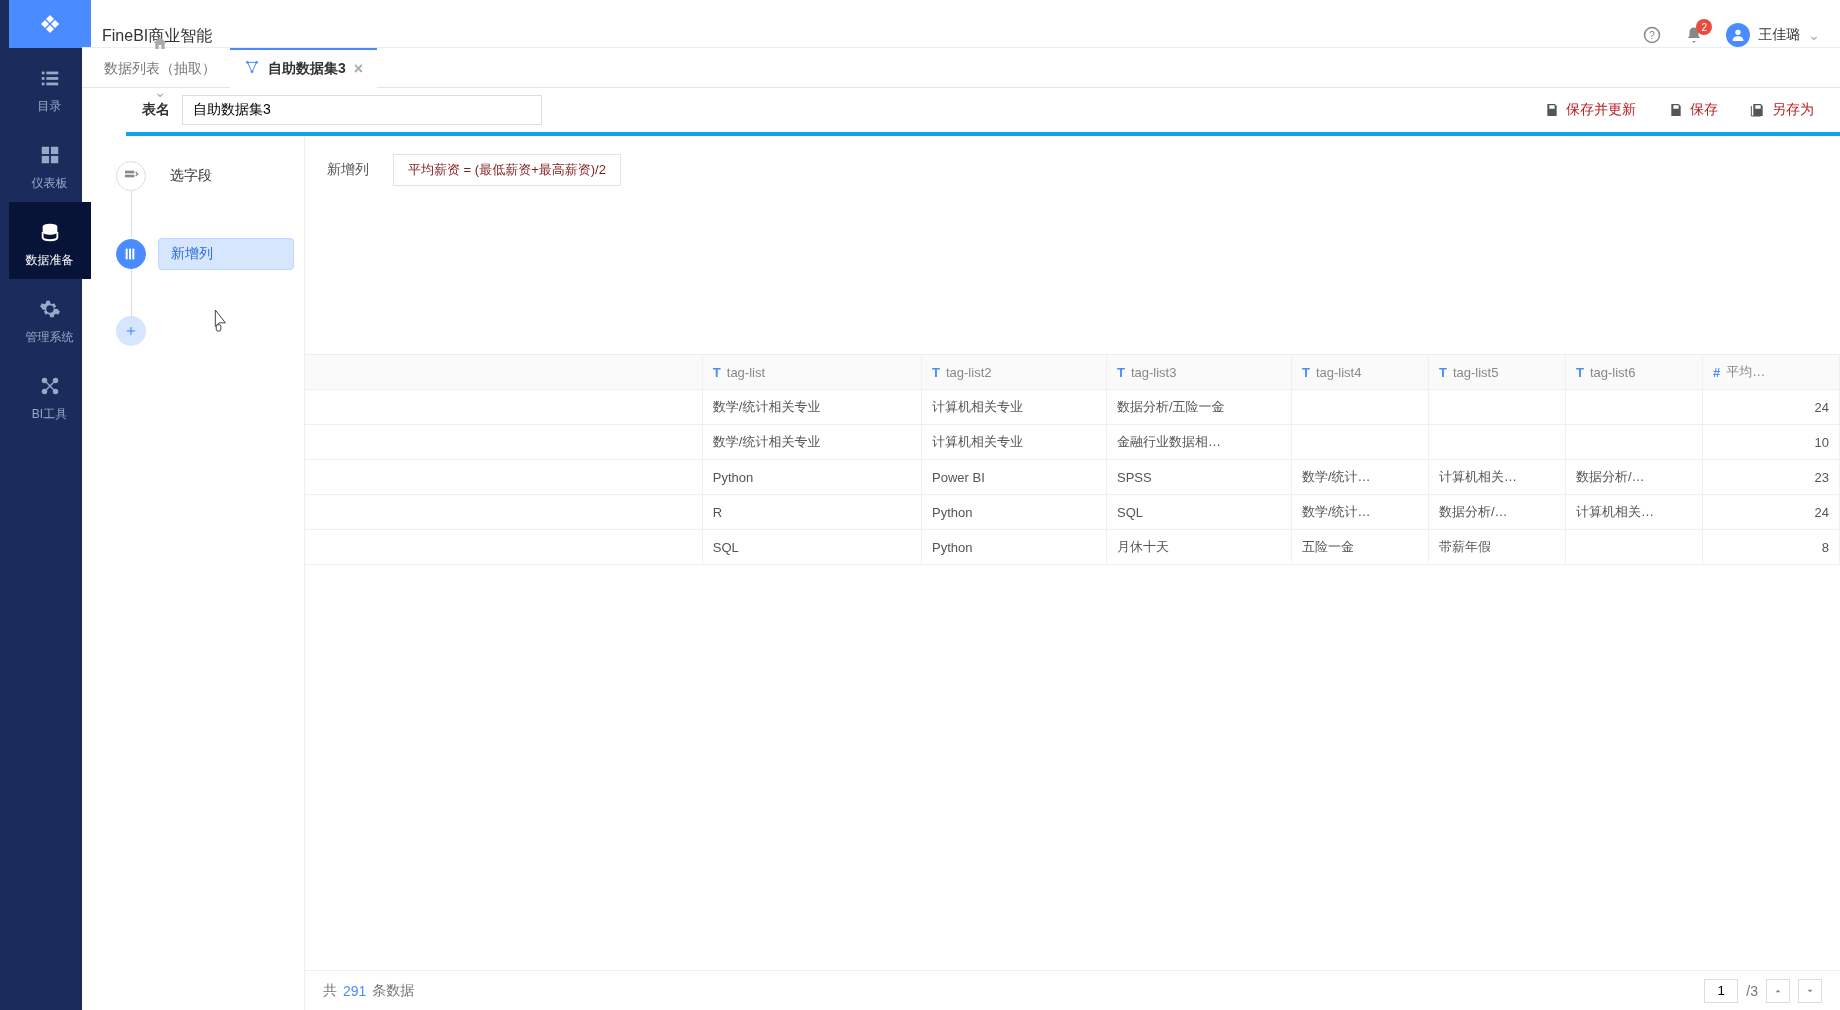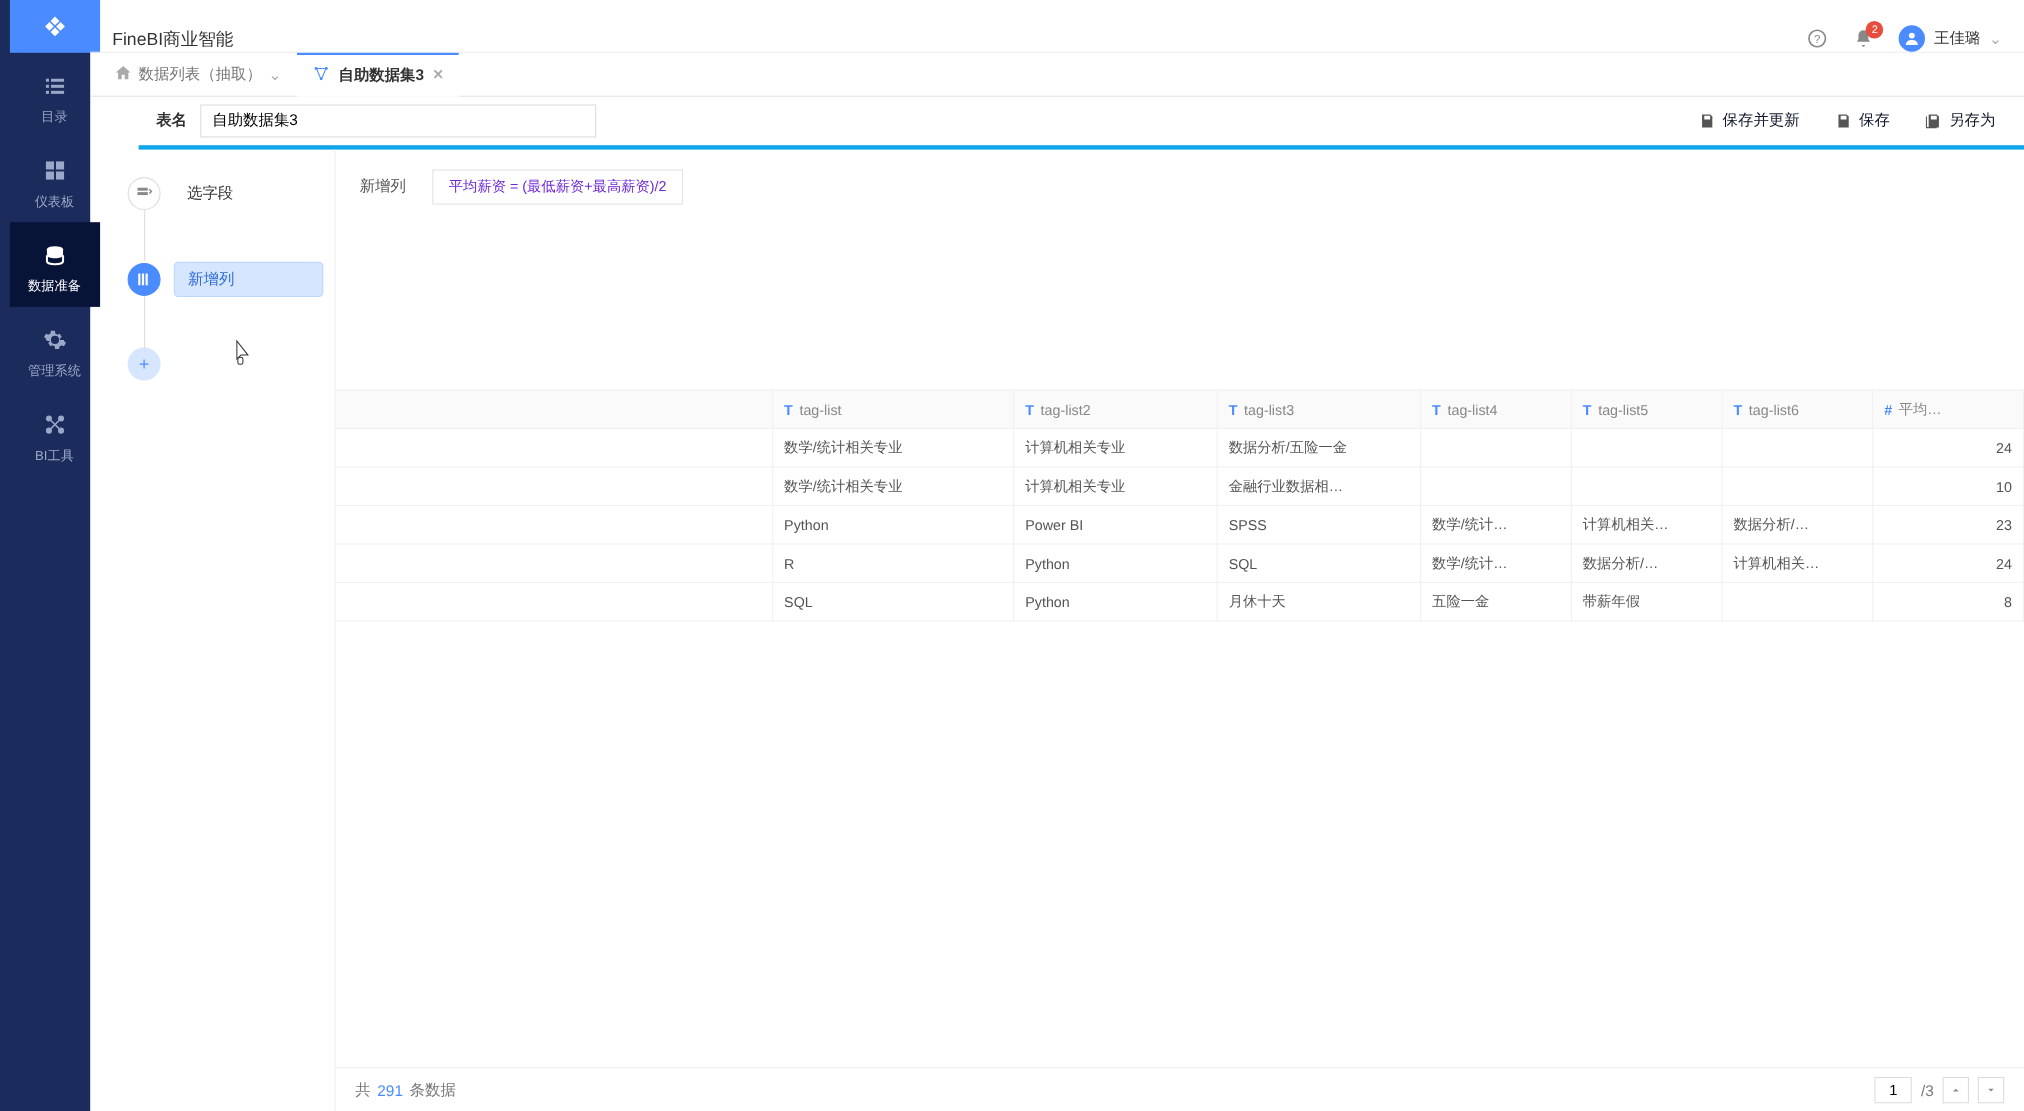--- a/index.html
+++ b/index.html
@@ -22,52 +22,52 @@
 .header { height: 48px; display: flex; align-items: flex-end; padding: 0 20px; border-bottom: 1px solid #eee; }
 .product-title { font-size: 16px; flex: 1; }
 .header-actions { display: flex; align-items: center; gap: 22px; color: #888; }
 .header-icon { width: 20px; height: 20px; display: flex; align-items: center; justify-content: center; cursor: pointer; position: relative; }
 .badge { position: absolute; top: -6px; right: -8px; background: #e74c3c; color: #fff; border-radius: 50%; min-width: 16px; height: 16px; font-size: 10px; display: flex; align-items: center; justify-content: center; padding: 0 2px; }
 .user { display: flex; align-items: center; gap: 8px; cursor: pointer; color: #333; }
 .avatar { width: 24px; height: 24px; border-radius: 50%; background: #4a8cff; display: flex; align-items: center; justify-content: center; }
 
 
 .tabbar { height: 40px; display: flex; align-items: center; padding: 0 16px; border-bottom: 1px solid #e5e5e5; gap: 8px; }
-.crumb { display: flex; align-items: center; gap: 6px; color: #777; padding: 0 6px; cursor: pointer; }
+.crumb { display: flex; align-items: center; gap: 6px; color: #777; padding: 0 6px; cursor: pointer; flex-direction: column; }
 .tab { height: 40px; display: flex; align-items: center; gap: 8px; padding: 0 14px; border-top: 2px solid transparent; color: #333; cursor: pointer; }
 .tab.active { border-top-color: #4a8cff; background: #fff; font-weight: 600; }
 .tab-close { color: #aaa; cursor: pointer; font-size: 16px; }
 .chev { color: #aaa; }
 
 
 .namebar { height: 48px; display: flex; align-items: center; padding: 0 16px; gap: 12px; border-bottom: 4px solid #0ea5e9; margin-left: 44px; }
 .name-label { font-weight: 600; }
 .name-input { width: 360px; height: 30px; border: 1px solid #ddd; padding: 0 10px; font-size: 14px; }
 .spacer { flex: 1; }
-.save-btn { display: flex; align-items: center; gap: 6px; padding: 0 10px; height: 32px; cursor: pointer; color: #0f172a; }
+.save-btn { display: flex; align-items: center; gap: 6px; padding: 0 10px; height: 32px; cursor: pointer; color: #b91c1c; }
 .save-btn svg { fill: #555; }
 
 
 .workspace { flex: 1; display: flex; min-height: 0; }
 
 
 .steps { width: 200px; padding: 24px 0 0 12px; position: relative; margin-left: 22px; }
 .step { display: flex; align-items: center; gap: 12px; margin-bottom: 46px; position: relative; }
 .step-node { width: 30px; height: 30px; border-radius: 50%; background: #fff; border: 1px solid #ddd; display: flex; align-items: center; justify-content: center; z-index: 2; position: relative; }
 .step.selected .step-node { background: #4a8cff; border-color: #4a8cff; color: #fff; }
 .step-pill { flex: 1; height: 32px; display: flex; align-items: center; padding: 0 12px; border-radius: 4px; margin-right: 10px; cursor: pointer; }
 .step.selected .step-pill { background: #d6e6ff; color: #2f6bd8; border: 1px solid #bcd6ff; }
 .step-line { position: absolute; left: 27px; width: 1px; background: #ddd; z-index: 1; }
 .add-step { width: 30px; height: 30px; border-radius: 50%; background: #d6e6ff; display: flex; align-items: center; justify-content: center; margin-left: 0; cursor: pointer; }
 
 
 .rightpanel { flex: 1; display: flex; flex-direction: column; min-width: 0; border-left: 1px solid #eee; }
 .formula-row { padding: 18px 22px; display: flex; align-items: center; gap: 24px; border-bottom: 0; }
 .formula-label { color: #555; }
-.formula-box { border: 1px solid #e3e3e3; padding: 6px 14px; color: #6d28d9; font-size: 13px; }
+.formula-box { border: 1px solid #e3e3e3; padding: 6px 14px; color: #7f1d1d; font-size: 13px; }
 
 
 .preview { flex: 1; display: flex; flex-direction: column; min-height: 0; margin-top: 150px; }
 .preview-toolbar { height: 40px; display: flex; align-items: center; padding: 0 18px; gap: 14px; color: #666; }
 .view-toggle { display: flex; gap: 8px; }
 .vt-btn { width: 24px; height: 24px; display: flex; align-items: center; justify-content: center; cursor: pointer; color: #777; border-radius: 3px; }
 .vt-btn.active { color: #4a8cff; }
 .preview-note-right { margin-left: auto; color: #888; }
 
 .table-wrap { flex: 1; overflow: auto; border-top: 1px solid #eee; }

